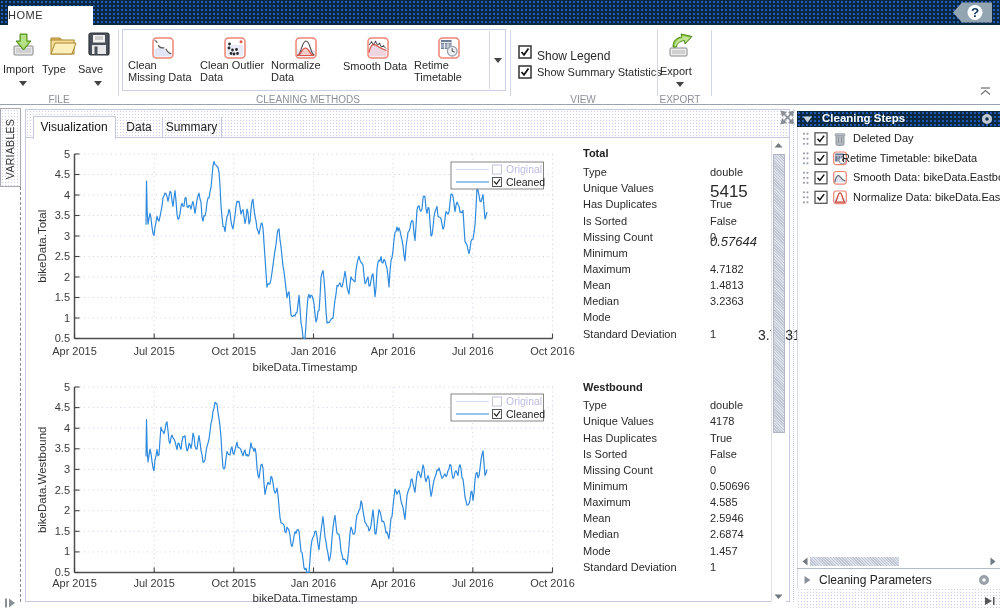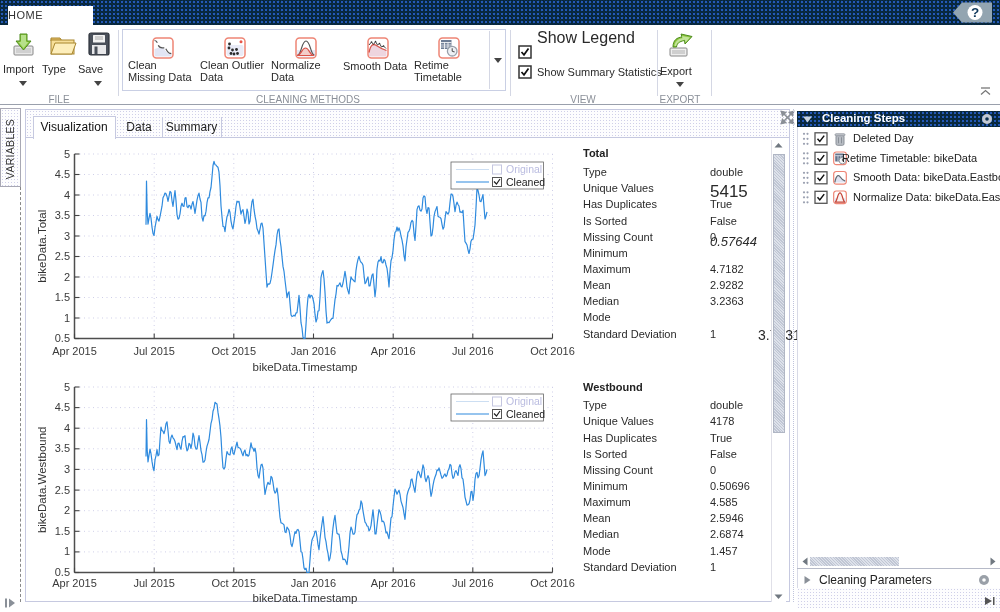--- a/index.html
+++ b/index.html
@@ -117,21 +117,21 @@
   <line x1="14.2" y1="14.2" x2="16.6" y2="15" stroke="#555" stroke-width="1.1"></line>
 </svg>
 <div class="lbl" style="left:414px;top:59px;width:72px;">Retime<br>Timetable</div>
 <div class="grplbl" style="left:248px;top:94px;width:120px;">CLEANING METHODS</div>
 <div class="sep" style="left:510px;top:30px;height:66px;"></div>
 
 <svg class="abs" style="left:518px;top:45px;" width="14" height="14">
   <rect x="1" y="1" width="12" height="12" fill="#fff" stroke="#333" stroke-width="1.5"></rect>
   <polyline points="3.5,7 6,9.8 10.5,3.5" fill="none" stroke="#111" stroke-width="1.7"></polyline>
 </svg>
-<div class="abs" style="left:537px;top:29px;font-size:16px;color:#2a2a2a;">Show Legend</div>
+<div class="abs" style="left:537px;top:49px;font-size:12px;color:#2a2a2a;">Show Legend</div>
 <svg class="abs" style="left:518px;top:65px;" width="14" height="14">
   <rect x="1" y="1" width="12" height="12" fill="#fff" stroke="#333" stroke-width="1.5"></rect>
   <polyline points="3.5,7 6,9.8 10.5,3.5" fill="none" stroke="#111" stroke-width="1.7"></polyline>
 </svg>
 <div class="abs" style="left:537px;top:65.5px;font-size:11px;color:#2a2a2a;">Show Summary Statistics</div>
 <div class="grplbl" style="left:553px;top:94px;width:60px;">VIEW</div>
 <div class="sep" style="left:657px;top:30px;height:66px;"></div>
 
 <svg class="abs" style="left:668px;top:32px;" width="28" height="26">
   <rect x="2" y="16" width="17" height="8" rx="1" fill="#eee" stroke="#888" stroke-width="1"></rect>
@@ -311,21 +311,21 @@
 <div style="position:absolute;left:710px;top:198.3px;font-size:11px;color:#2a2a2a;">True</div>
 <div style="position:absolute;left:583px;top:214.5px;font-size:11px;color:#2a2a2a;">Is Sorted</div>
 <div style="position:absolute;left:710px;top:214.5px;font-size:11px;color:#2a2a2a;">False</div>
 <div style="position:absolute;left:583px;top:230.6px;font-size:11px;color:#2a2a2a;">Missing Count</div>
 <div style="position:absolute;left:710px;top:230.6px;font-size:11px;color:#2a2a2a;">0</div>
 <div style="position:absolute;left:583px;top:246.8px;font-size:11px;color:#2a2a2a;">Minimum</div>
 <div style="position:absolute;left:710px;top:234px;font-size:13px;color:#2a2a2a;font-style:italic;">0.57644</div>
 <div style="position:absolute;left:583px;top:262.9px;font-size:11px;color:#2a2a2a;">Maximum</div>
 <div style="position:absolute;left:710px;top:262.9px;font-size:11px;color:#2a2a2a;">4.7182</div>
 <div style="position:absolute;left:583px;top:279.1px;font-size:11px;color:#2a2a2a;">Mean</div>
-<div style="position:absolute;left:710px;top:279.1px;font-size:11px;color:#2a2a2a;">2.9282</div>
+<div style="position:absolute;left:710px;top:279.1px;font-size:11px;color:#2a2a2a;">1.4813</div>
 <div style="position:absolute;left:583px;top:295.2px;font-size:11px;color:#2a2a2a;">Median</div>
 <div style="position:absolute;left:710px;top:295.2px;font-size:11px;color:#2a2a2a;">3.2363</div>
 <div style="position:absolute;left:583px;top:311.3px;font-size:11px;color:#2a2a2a;">Mode</div>
 <div style="position:absolute;left:710px;top:327px;font-size:14px;color:#2a2a2a;margin-left:48px;">3.7631</div>
 <div style="position:absolute;left:583px;top:327.5px;font-size:11px;color:#2a2a2a;">Standard Deviation</div>
 <div style="position:absolute;left:710px;top:327.5px;font-size:11px;color:#2a2a2a;">1</div>
 
 <div style="position:absolute;left:583px;top:380.5px;font-weight:bold;font-size:11px;color:#222;">Westbound</div>
 <div style="position:absolute;left:583px;top:399.2px;font-size:11px;color:#2a2a2a;">Type</div>
 <div style="position:absolute;left:710px;top:399.2px;font-size:11px;color:#2a2a2a;">double</div>

